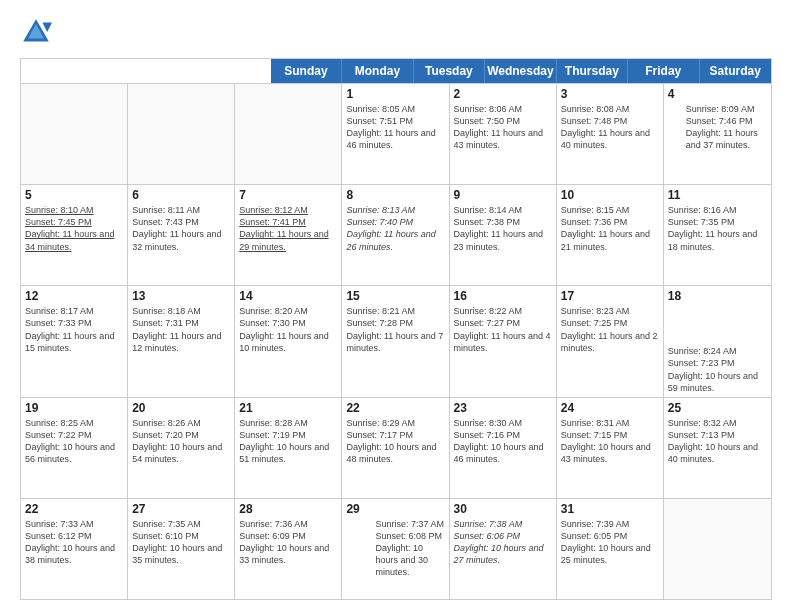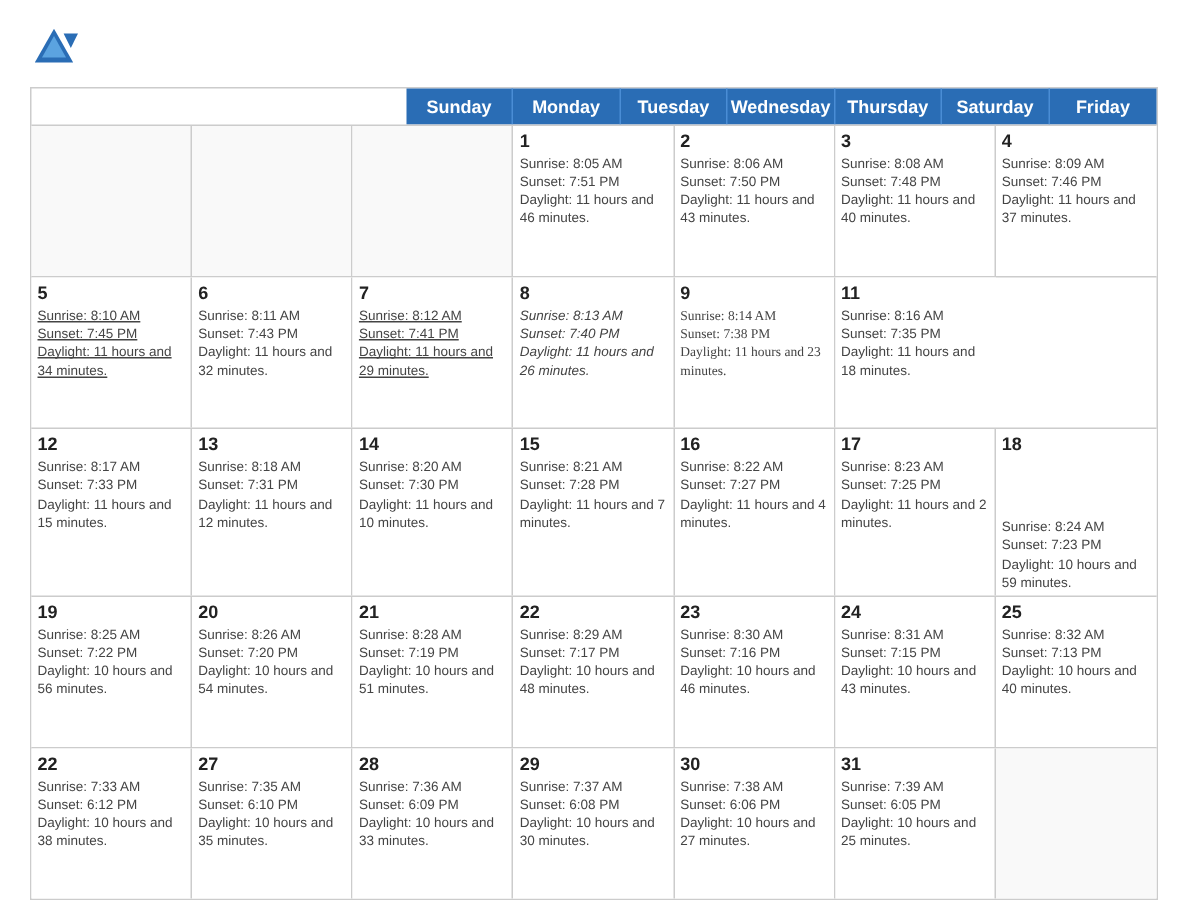--- a/index.html
+++ b/index.html
@@ -137,22 +137,22 @@
     </div>
   </div>
 
   <div class="calendar">
     <div class="cal-header">
     <div class="cal-header-cell">Sunday</div>
         <div class="cal-header-cell">Monday</div>
         <div class="cal-header-cell">Tuesday</div>
         <div class="cal-header-cell">Wednesday</div>
         <div class="cal-header-cell">Thursday</div>
+        <div class="cal-header-cell">Friday</div>
         <div class="cal-header-cell">Saturday</div>
-        <div class="cal-header-cell">Friday</div>
       </div>
     <div class="cal-body">
     <div class="cal-row">
           <div class="cal-cell empty"></div>
           <div class="cal-cell empty"></div>
           <div class="cal-cell empty"></div>
           <div class="cal-cell">
             <div class="day-num">1</div>
             <div class="cell-text" style="white-space: pre-line;">Sunrise: 8:05 AM
 Sunset: 7:51 PM
@@ -165,21 +165,21 @@
 Daylight: 11 hours and 43 minutes.</div>
           </div>
           <div class="cal-cell">
             <div class="day-num">3</div>
             <div class="cell-text" style="white-space: pre-line;">Sunrise: 8:08 AM
 Sunset: 7:48 PM
 Daylight: 11 hours and 40 minutes.</div>
           </div>
           <div class="cal-cell">
             <div class="day-num">4</div>
-            <div class="cell-text" style="white-space: pre-line;">Sunrise: 8:09 AM
+            <div class="cell-text" style="white-space: pre-line; margin-left: 18px;">Sunrise: 8:09 AM
 Sunset: 7:46 PM
 Daylight: 11 hours and 37 minutes.</div>
           </div>
         </div>
         <div class="cal-row">
           <div class="cal-cell">
             <div class="day-num">5</div>
             <div class="cell-text" style="white-space: pre-line; text-decoration: underline;">Sunrise: 8:10 AM
 Sunset: 7:45 PM
 Daylight: 11 hours and 34 minutes.</div>
@@ -197,23 +197,29 @@
 Daylight: 11 hours and 29 minutes.</div>
           </div>
           <div class="cal-cell">
             <div class="day-num">8</div>
             <div class="cell-text" style="white-space: pre-line; font-style: italic;">Sunrise: 8:13 AM
 Sunset: 7:40 PM
 Daylight: 11 hours and 26 minutes.</div>
           </div>
           <div class="cal-cell">
             <div class="day-num">9</div>
-            <div class="cell-text" style="white-space: pre-line; font-family: Liberation Serif, serif;">Sunrise: 8:14 AM
+            <div class="cell-text" style="white-space: pre-line;">Sunrise: 8:14 AM
 Sunset: 7:38 PM
 Daylight: 11 hours and 23 minutes.</div>
+          </div>
+          <div class="cal-cell">
+            <div class="day-num">10</div>
+            <div class="cell-text" style="white-space: pre-line;">Sunrise: 8:15 AM
+Sunset: 7:36 PM
+Daylight: 11 hours and 21 minutes.</div>
           </div>
           <div class="cal-cell">
             <div class="day-num">11</div>
             <div class="cell-text" style="white-space: pre-line;">Sunrise: 8:16 AM
 Sunset: 7:35 PM
 Daylight: 11 hours and 18 minutes.</div>
           </div>
         </div>
         <div class="cal-row">
           <div class="cal-cell">
@@ -317,27 +323,27 @@
 Daylight: 10 hours and 35 minutes.</div>
           </div>
           <div class="cal-cell">
             <div class="day-num">28</div>
             <div class="cell-text" style="white-space: pre-line;">Sunrise: 7:36 AM
 Sunset: 6:09 PM
 Daylight: 10 hours and 33 minutes.</div>
           </div>
           <div class="cal-cell">
             <div class="day-num">29</div>
-            <div class="cell-text" style="white-space: pre-line;">Sunrise: 7:37 AM
+            <div class="cell-text" style="white-space: pre-line; margin-left: 29px;">Sunrise: 7:37 AM
 Sunset: 6:08 PM
 Daylight: 10 hours and 30 minutes.</div>
           </div>
           <div class="cal-cell">
             <div class="day-num">30</div>
-            <div class="cell-text" style="white-space: pre-line;">Sunrise: 7:38 AM
+            <div class="cell-text" style="white-space: pre-line; font-style: italic;">Sunrise: 7:38 AM
 Sunset: 6:06 PM
 Daylight: 10 hours and 27 minutes.</div>
           </div>
           <div class="cal-cell">
             <div class="day-num">31</div>
             <div class="cell-text" style="white-space: pre-line;">Sunrise: 7:39 AM
 Sunset: 6:05 PM
 Daylight: 10 hours and 25 minutes.</div>
           </div>
           <div class="cal-cell empty"></div>

